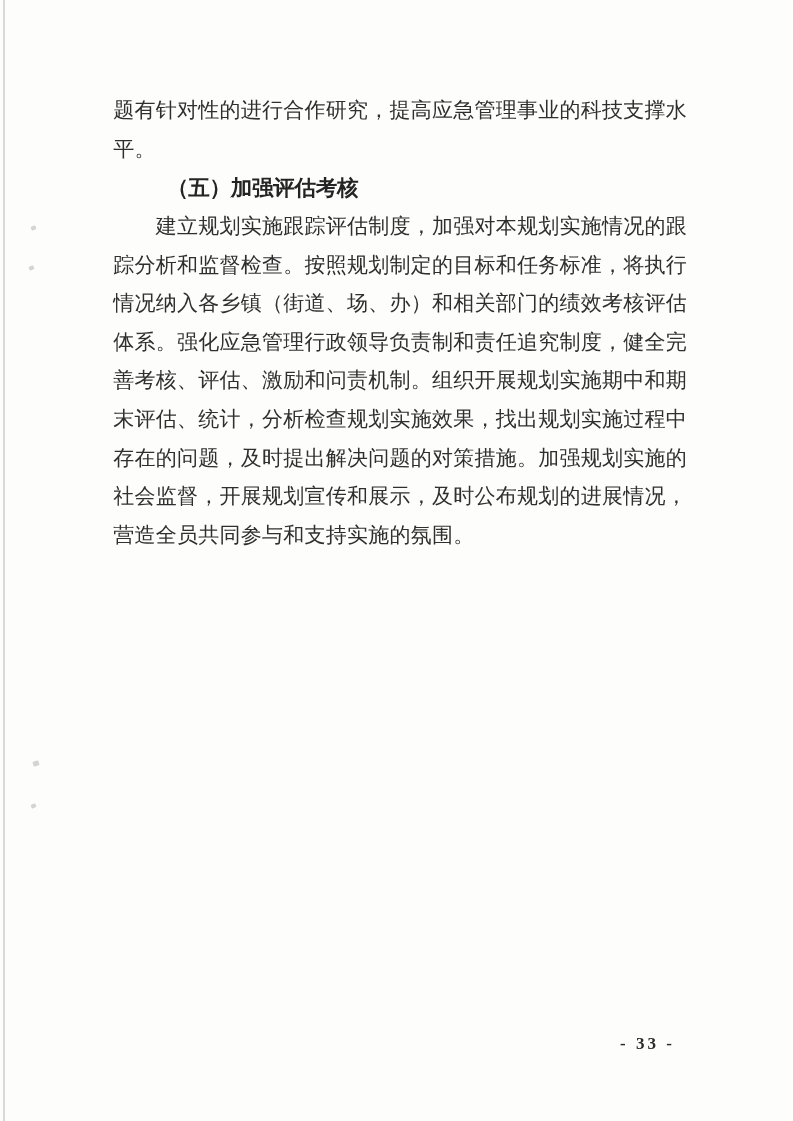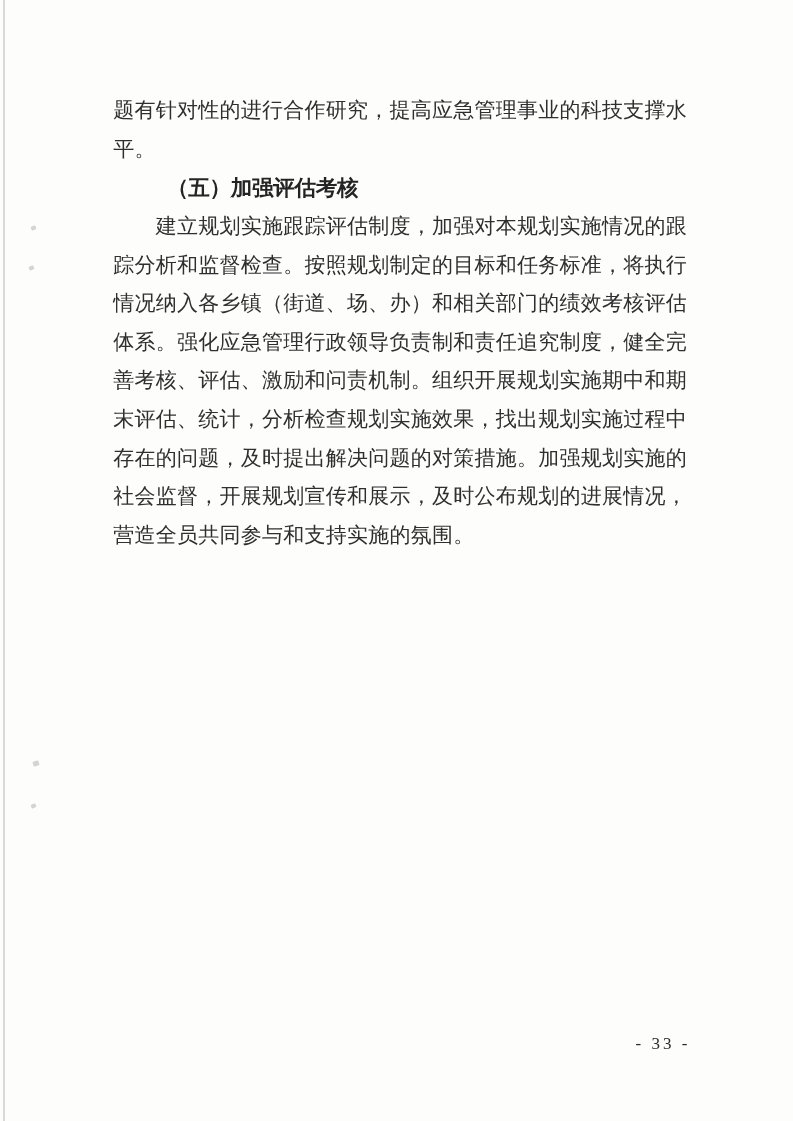--- a/index.html
+++ b/index.html
@@ -69,24 +69,25 @@
     font-size: 21.5px;
     color: #242424;
   }
 
   
   .page-number {
     position: absolute;
     left: 620px;
     top: 1034px;
     width: 86px;
-    text-align: center;
+    text-align: left;
     font-size: 17px;
     letter-spacing: 3px;
     color: #2b2b2b;
+    font-weight: bold;
   }
 </style>
 </head>
 <body>
 
 <div class="page" style="background: rgb(253, 253, 252);">
   <div class="edge-line"></div>
 
   <div class="speck s1"></div>
   <div class="speck s2"></div>

